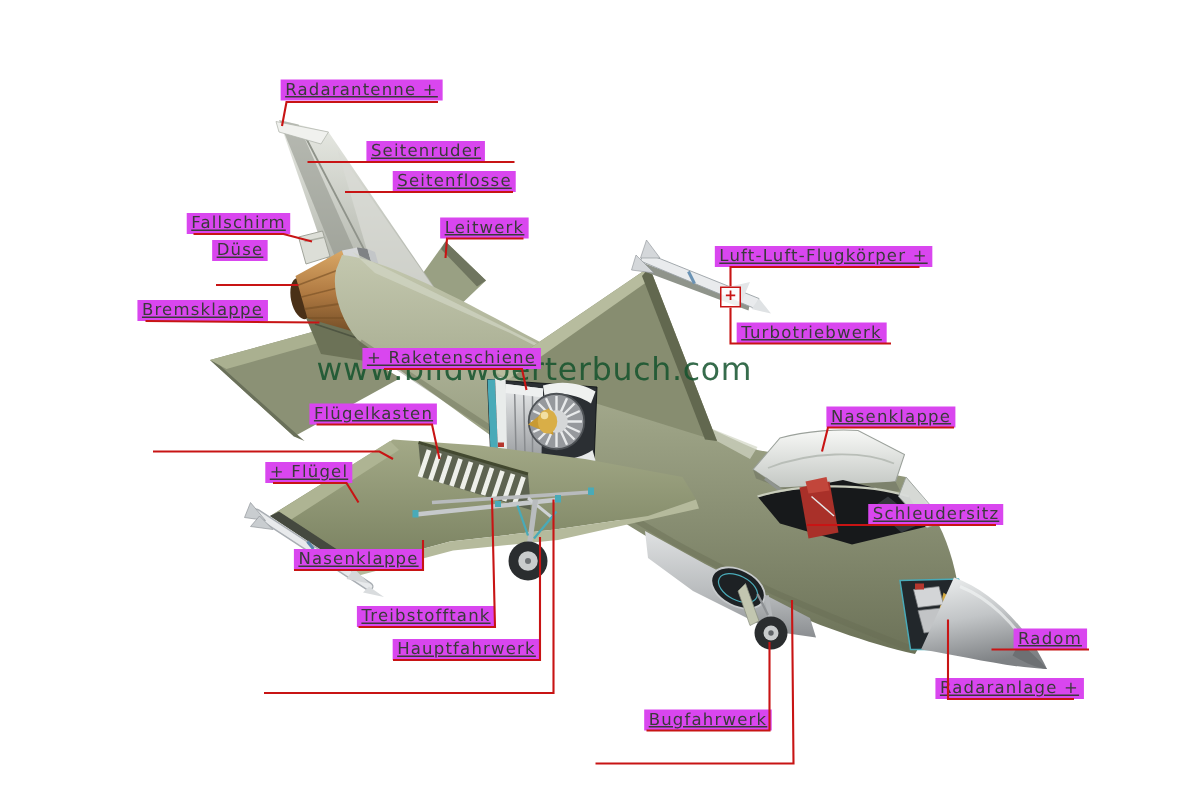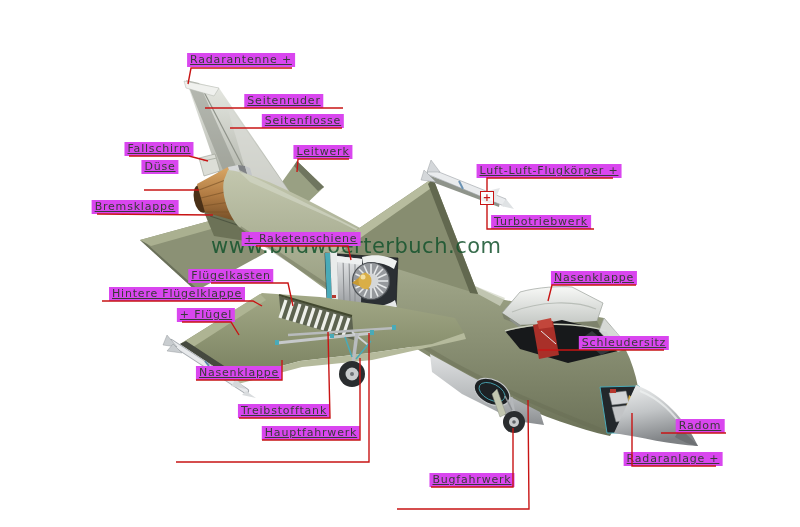--- a/index.html
+++ b/index.html
@@ -233,22 +233,21 @@
 <div class="lbl" style="left:241px;top:53px">Radarantenne +</div>
 <div class="lbl" style="left:284px;top:94px">Seitenruder</div>
 <div class="lbl" style="left:303px;top:114px">Seitenflosse</div>
 <div class="lbl" style="left:159px;top:142px">Fallschirm</div>
 <div class="lbl" style="left:323px;top:145px">Leitwerk</div>
 <div class="lbl" style="left:160px;top:160px">Düse</div>
 <div class="lbl" style="left:135px;top:200px">Bremsklappe</div>
 <div class="lbl" style="left:549px;top:164px">Luft-Luft-Flugkörper +</div>
 <div class="lbl" style="left:541px;top:215px">Turbotriebwerk</div>
 <div class="lbl" style="left:301px;top:232px">+ Raketenschiene</div>
-<div class="lbl" style="left:231px;top:269px">Flügelkasten</div>
-<div class="lbl" style="left:177px;top:287px">Hintere Flügelklappe</div>
+<div class="lbl" style="left:249px;top:269px">Flügelkasten</div>
 <div class="lbl" style="left:206px;top:308px">+ Flügel</div>
 <div class="lbl" style="left:239px;top:366px">Nasenklappe</div>
 <div class="lbl" style="left:284px;top:404px">Treibstofftank</div>
 <div class="lbl" style="left:311px;top:426px">Hauptfahrwerk</div>
 <div class="lbl" style="left:594px;top:271px">Nasenklappe</div>
 <div class="lbl" style="left:624px;top:336px">Schleudersitz</div>
 <div class="lbl" style="left:472px;top:473px">Bugfahrwerk</div>
 <div class="lbl" style="left:700px;top:419px">Radom</div>
 <div class="lbl" style="left:673px;top:452px">Radaranlage +</div>
 

